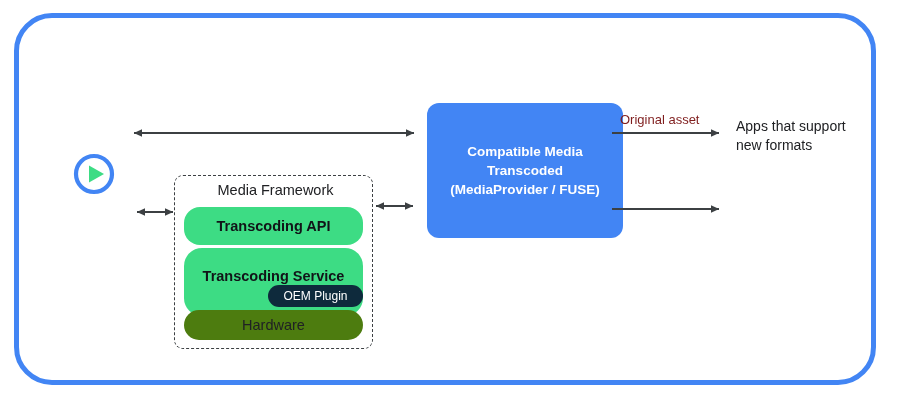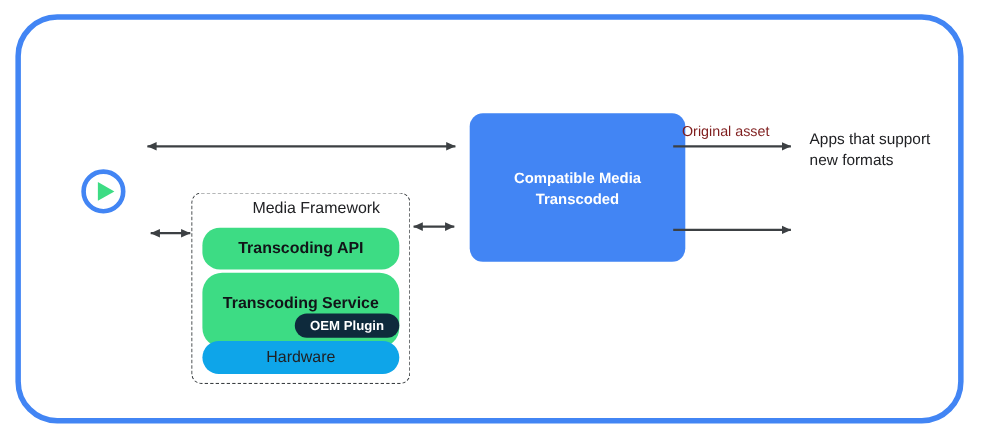--- a/index.html
+++ b/index.html
@@ -70,21 +70,21 @@
     top: 175px;
     width: 199px;
     height: 174px;
     border: 1.6px dashed #3c4043;
     border-radius: 9px;
     box-sizing: border-box;
     background: #ffffff;
   }
   .framework-title {
     position: absolute;
-    left: 188px;
+    left: 176px;
     top: 182px;
     width: 199px;
     text-align: center;
     font-size: 14.5px;
     color: #202124;
   }
 
   .pill {
     position: absolute;
     box-sizing: border-box;
@@ -121,29 +121,29 @@
     left: 268px;
     top: 285px;
     width: 95px;
     height: 22px;
     background: #0e2a3c;
     border-radius: 11px;
     display: flex;
     align-items: center;
     justify-content: center;
     font-size: 12px;
-    font-weight: bold;
+    font-weight: normal;
     color: #ffffff;
   }
   .pill-hardware {
     left: 184px;
     top: 310px;
     width: 179px;
     height: 30px;
-    background: #0ea5e9;
+    background: #4d7c0f;
     border-radius: 16px;
     font-size: 14.5px;
     color: #202124;
   }
 
   
   .cmt-box {
     position: absolute;
     left: 415px;
     top: 103px;
@@ -207,20 +207,21 @@
   <div class="pill pill-service">Transcoding Service</div>
 
   <div class="badge-oem">OEM Plugin</div>
 
   <div class="pill pill-hardware">Hardware</div>
 
   <div class="cmt-box">
     <span>
       <span>Compatible Media</span><br>
       <span>Transcoded</span><br>
+      <span>(MediaProvider / FUSE)</span>
     </span>
   </div>
 
   <div class="asset-label asset-original">Original asset</div>
 
   <div class="apps-label apps-support">Apps that support
 new formats</div>
 
   <svg class="arrow-layer">
     <defs>

